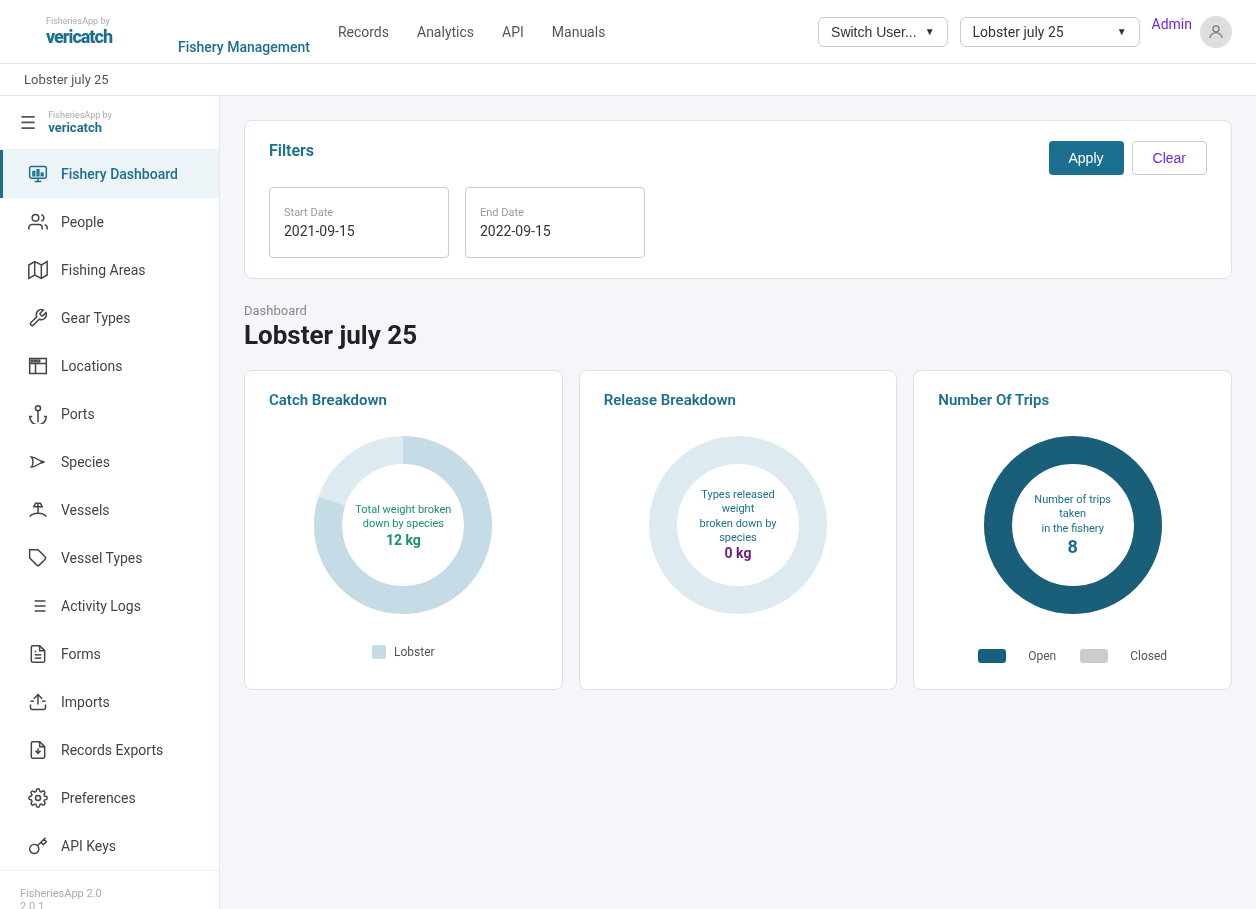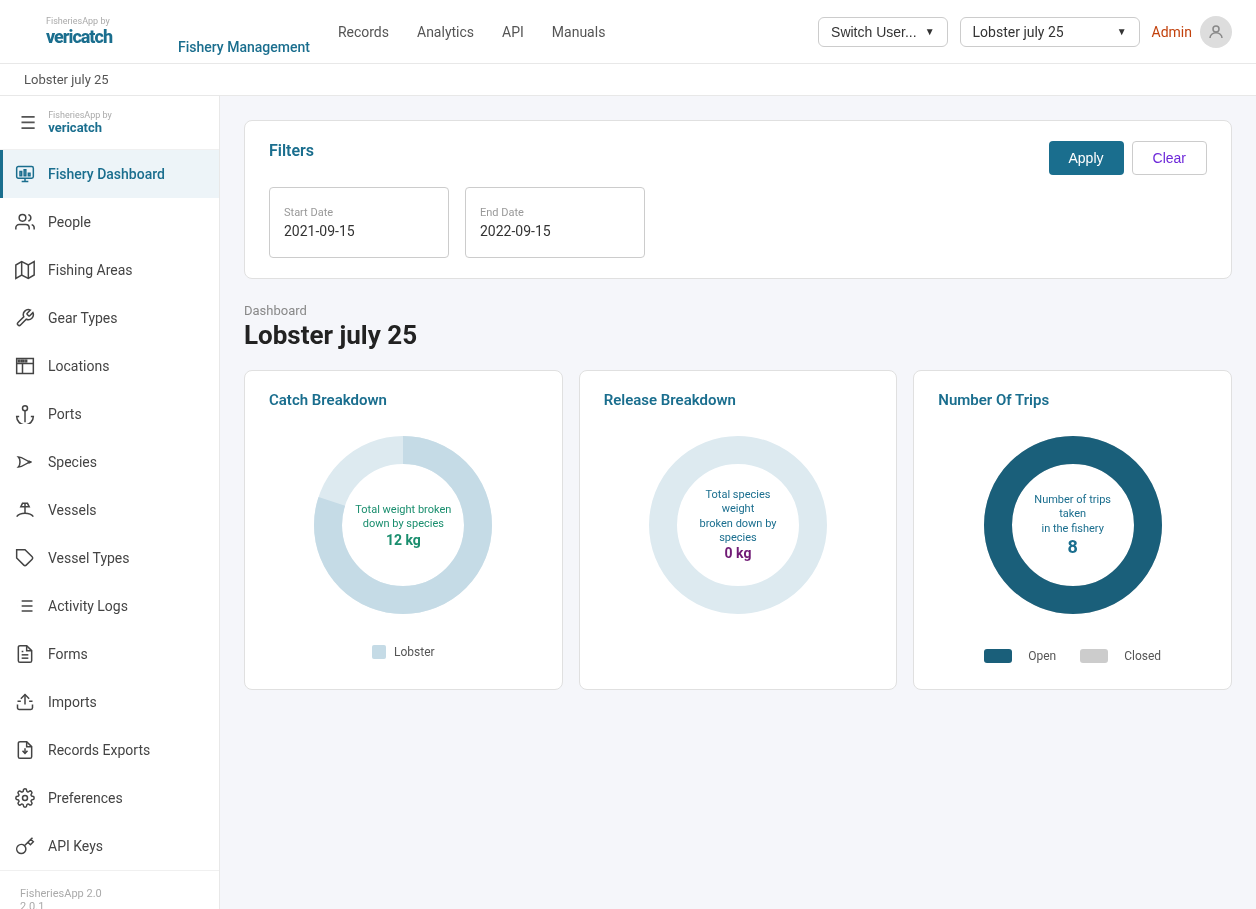--- a/index.html
+++ b/index.html
@@ -75,24 +75,24 @@
       border-radius: 6px;
       padding: 6px 12px;
       background: #fff;
       cursor: pointer;
       font-size: 14px;
       color: #333;
       min-width: 180px;
     }
     .admin-area {
       display: flex;
-      align-items: center;
+      align-items: flex-start;
       gap: 8px;
       font-size: 14px;
-      color: #c2410c;
+      color: #6d28d9;
       cursor: pointer;
     }
     .admin-avatar {
       width: 32px;
       height: 32px;
       border-radius: 50%;
       background: #ddd;
       display: flex;
       align-items: center;
       justify-content: center;
@@ -149,21 +149,21 @@
     .sidebar-logo-brand {
       font-size: 13px;
       font-weight: 700;
       color: #1a6e8e;
     }
 
     .sidebar-item {
       display: flex;
       align-items: center;
       gap: 12px;
-      padding: 13px 11px;
+      padding: 13px 24px;
       cursor: pointer;
       font-size: 14px;
       color: #444;
       border-left: 3px solid transparent;
       transition: background 0.15s;
     }
     .sidebar-item.active {
       background: #edf4f8;
       color: #1a6e8e;
       border-left-color: #1a6e8e;
@@ -353,21 +353,21 @@
       align-items: center;
       gap: 24px;
       justify-content: center;
       font-size: 12px;
       color: #555;
       margin-top: 12px;
     }
     .trips-legend-item {
       display: flex;
       align-items: flex-end;
-      gap: 16px;
+      gap: 22px;
     }
 
     
     .release-center-label {
       font-size: 11px;
       color: #1a6e8e;
       line-height: 1.3;
     }
     .release-center-value {
       font-size: 14px;
@@ -660,21 +660,21 @@
 
       <div class="stat-card">
         <div class="stat-card-title">Release Breakdown</div>
         <div class="donut-container">
           <div class="donut-wrap">
             <svg viewBox="0 0 200 200" width="200" height="200">
 
               <circle cx="100" cy="100" r="75" fill="none" stroke="#ddeaf0" stroke-width="28"></circle>
             </svg>
             <div class="donut-center-text">
-              <div class="release-center-label">Total species weight</div>
+              <div class="release-center-label">Types released weight</div>
               <div class="release-center-label">broken down by species</div>
               <div class="release-center-value">0 kg</div>
             </div>
           </div>
         </div>
       </div>
 
       <div class="stat-card">
         <div class="stat-card-title">Number Of Trips</div>
         <div class="donut-container">

